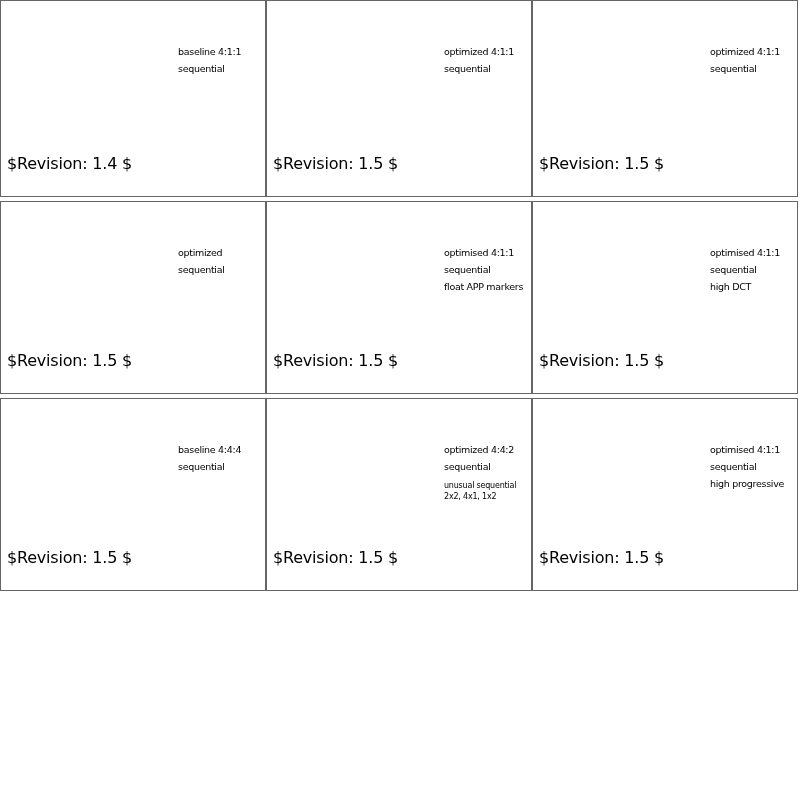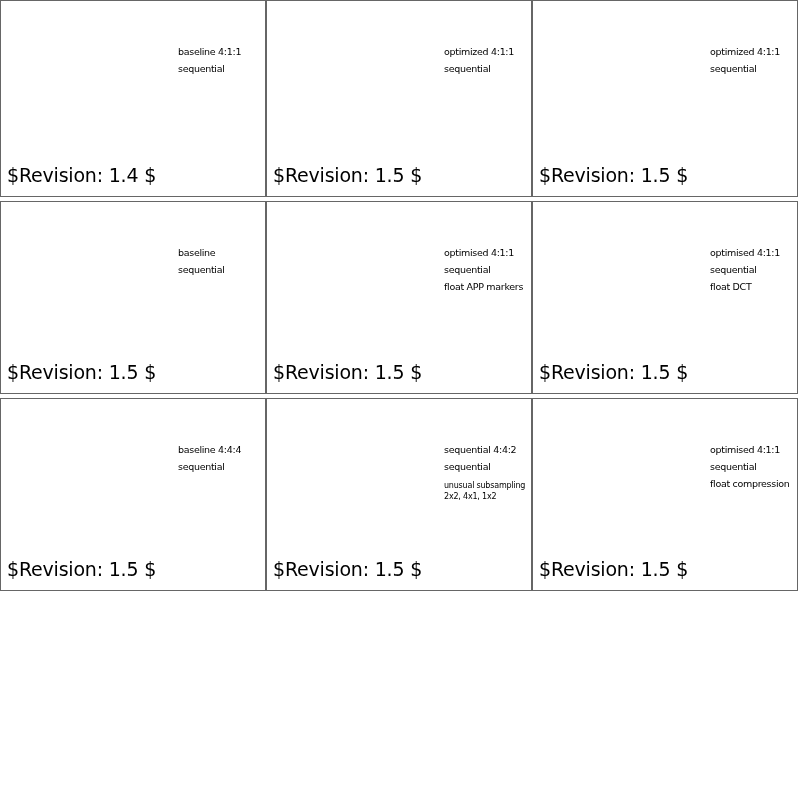--- a/index.html
+++ b/index.html
@@ -38,22 +38,22 @@
   .ann-line { min-height: 0; }
   .small {
     margin-top: 5px;
     font-size: 8px;
     line-height: 11px;
     letter-spacing: -0.2px;
   }
   .rev {
     position: absolute;
     left: 6px;
-    bottom: 10px;
-    font-size: 19px;
+    bottom: 23px;
+    font-size: 16px;
     letter-spacing: -0.2px;
     white-space: nowrap;
   }
 </style>
 </head>
 <body>
 
 <div class="grid">
 
   <div class="cell">
@@ -90,21 +90,21 @@
         <div class="small">
           <div></div>
           <div></div>
         </div>
       </div>
     <div class="rev">$Revision: 1.5 $</div>
   </div>
 
   <div class="cell">
     <div class="ann">
-        <div class="ann-line">baseline</div>
+        <div class="ann-line">optimized</div>
         <div class="ann-line">sequential</div>
         <div class="ann-line"></div>
         <div class="small">
           <div></div>
           <div></div>
         </div>
       </div>
     <div class="rev">$Revision: 1.5 $</div>
   </div>
 
@@ -118,21 +118,21 @@
           <div></div>
         </div>
       </div>
     <div class="rev">$Revision: 1.5 $</div>
   </div>
 
   <div class="cell">
     <div class="ann">
         <div class="ann-line">optimised 4:1:1</div>
         <div class="ann-line">sequential</div>
-        <div class="ann-line">float DCT</div>
+        <div class="ann-line">high DCT</div>
         <div class="small">
           <div></div>
           <div></div>
         </div>
       </div>
     <div class="rev">$Revision: 1.5 $</div>
   </div>
 
   <div class="cell">
     <div class="ann">
@@ -142,36 +142,36 @@
         <div class="small">
           <div></div>
           <div></div>
         </div>
       </div>
     <div class="rev">$Revision: 1.5 $</div>
   </div>
 
   <div class="cell">
     <div class="ann">
-        <div class="ann-line">sequential 4:4:2</div>
+        <div class="ann-line">optimized 4:4:2</div>
         <div class="ann-line">sequential</div>
         <div class="ann-line"></div>
         <div class="small">
-          <div>unusual subsampling</div>
+          <div>unusual sequential</div>
           <div>2x2, 4x1, 1x2</div>
         </div>
       </div>
     <div class="rev">$Revision: 1.5 $</div>
   </div>
 
   <div class="cell">
     <div class="ann">
         <div class="ann-line">optimised 4:1:1</div>
         <div class="ann-line">sequential</div>
-        <div class="ann-line">float compression</div>
+        <div class="ann-line">high progressive</div>
         <div class="small">
           <div></div>
           <div></div>
         </div>
       </div>
     <div class="rev">$Revision: 1.5 $</div>
   </div>
 
 </div>
 

